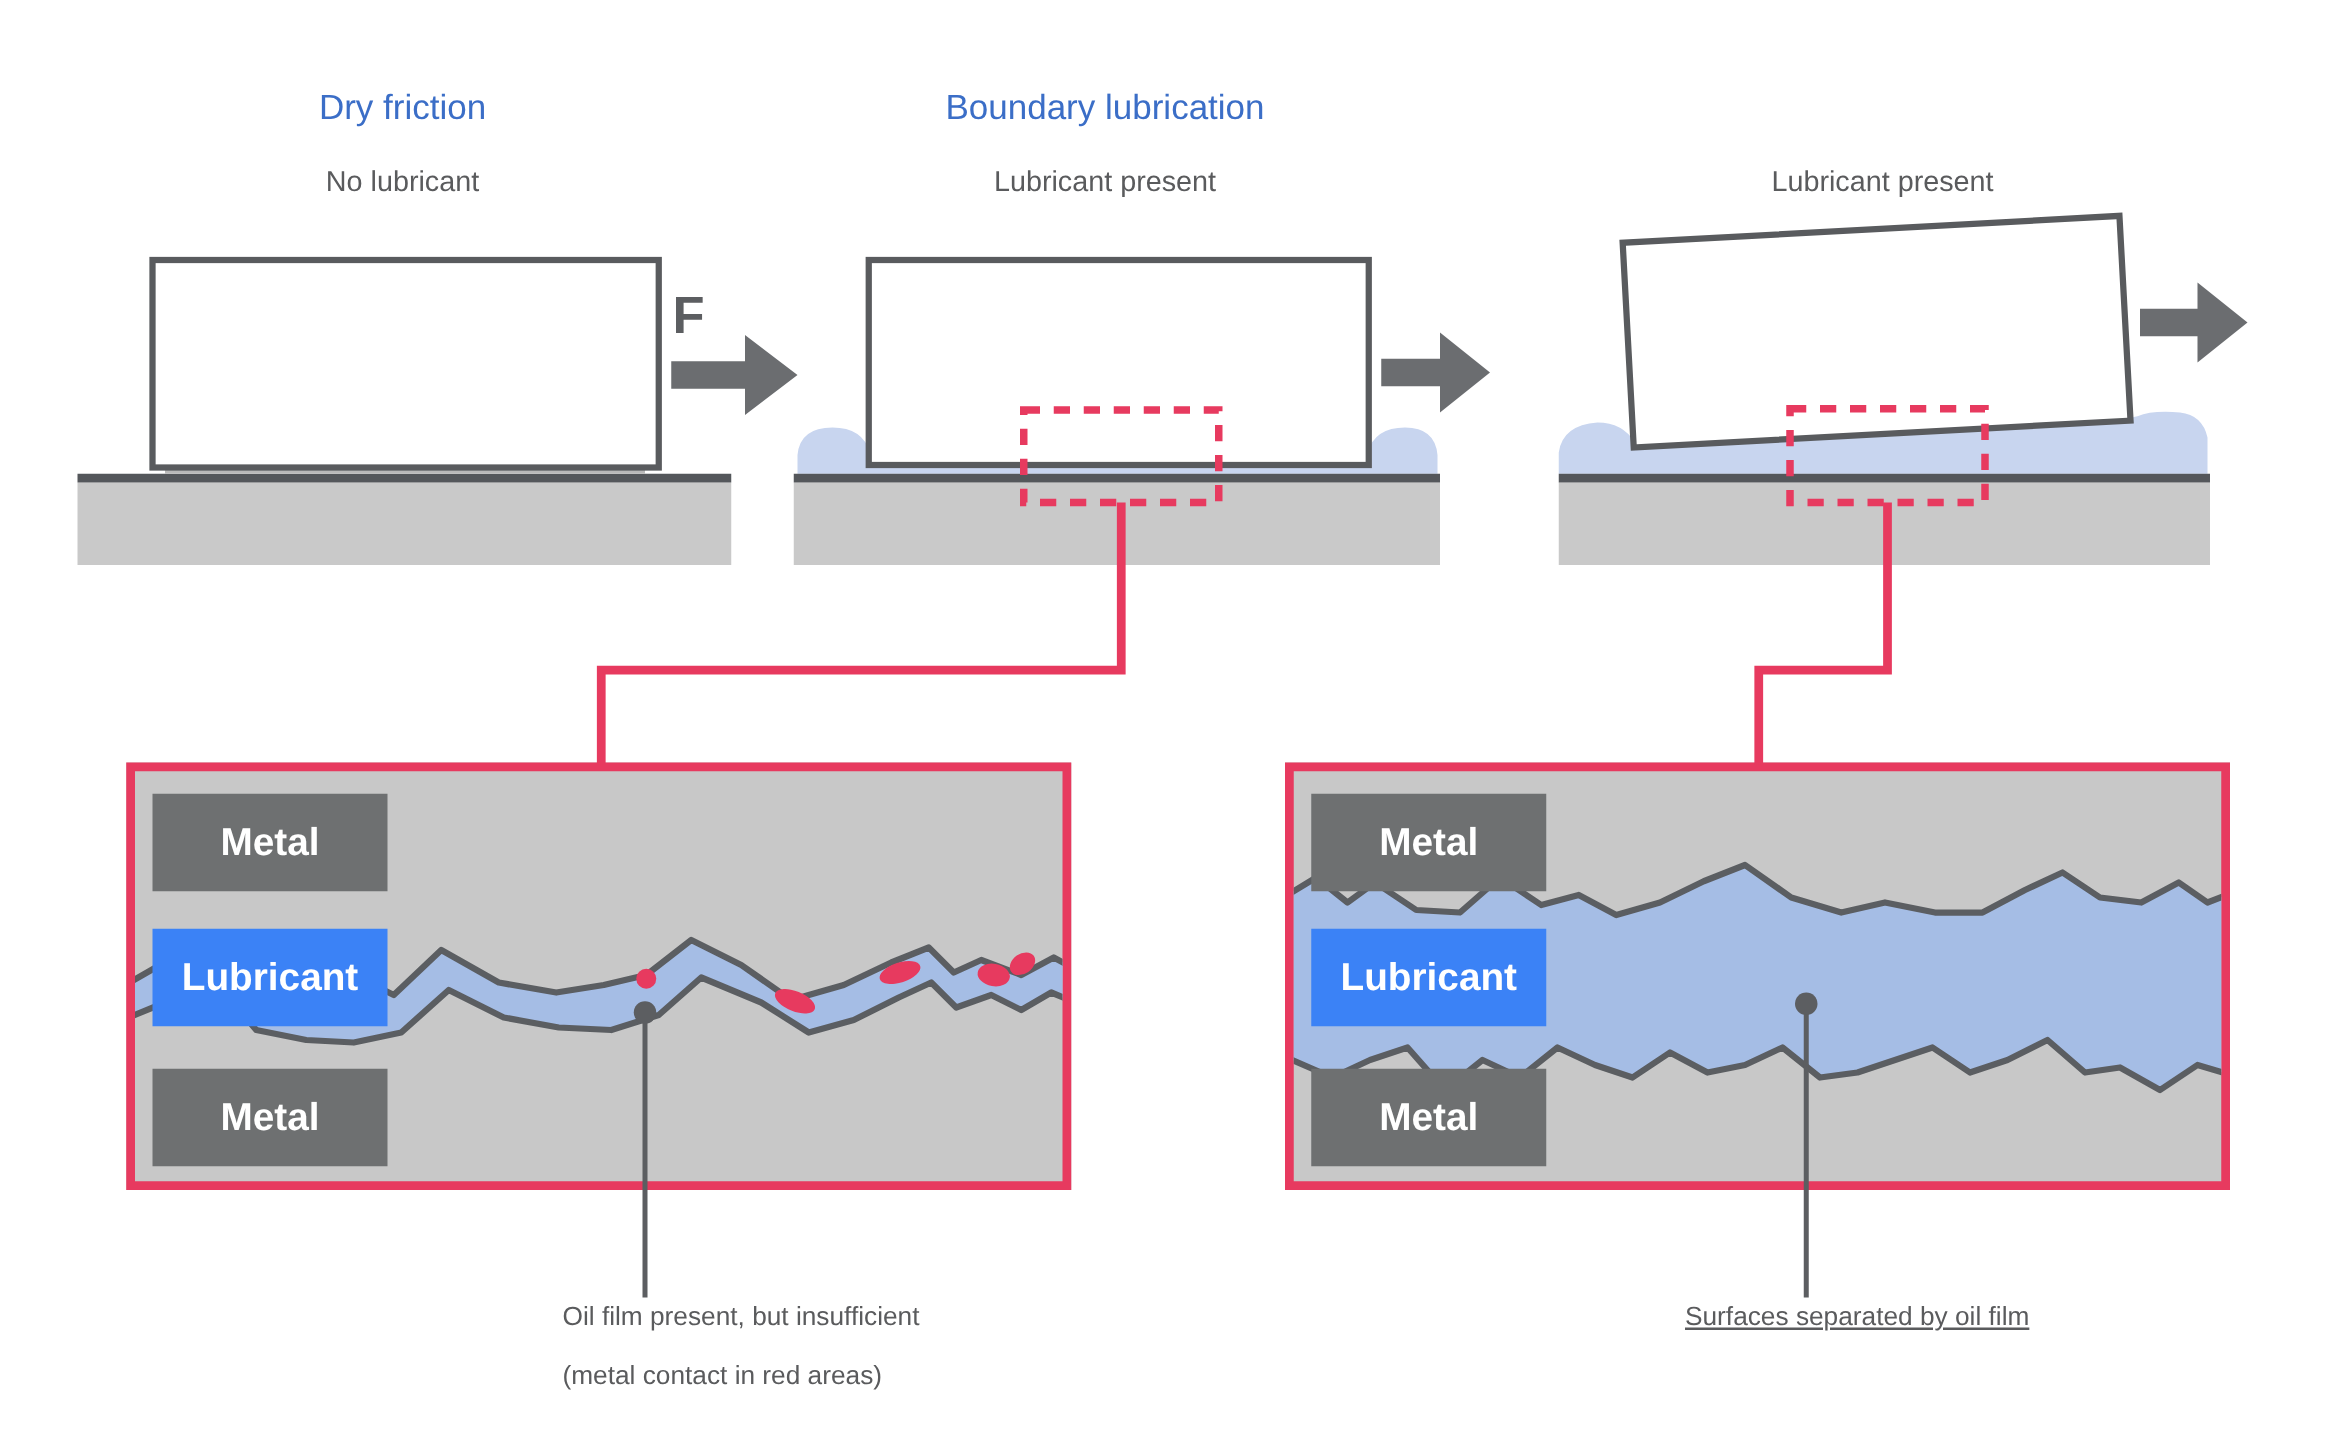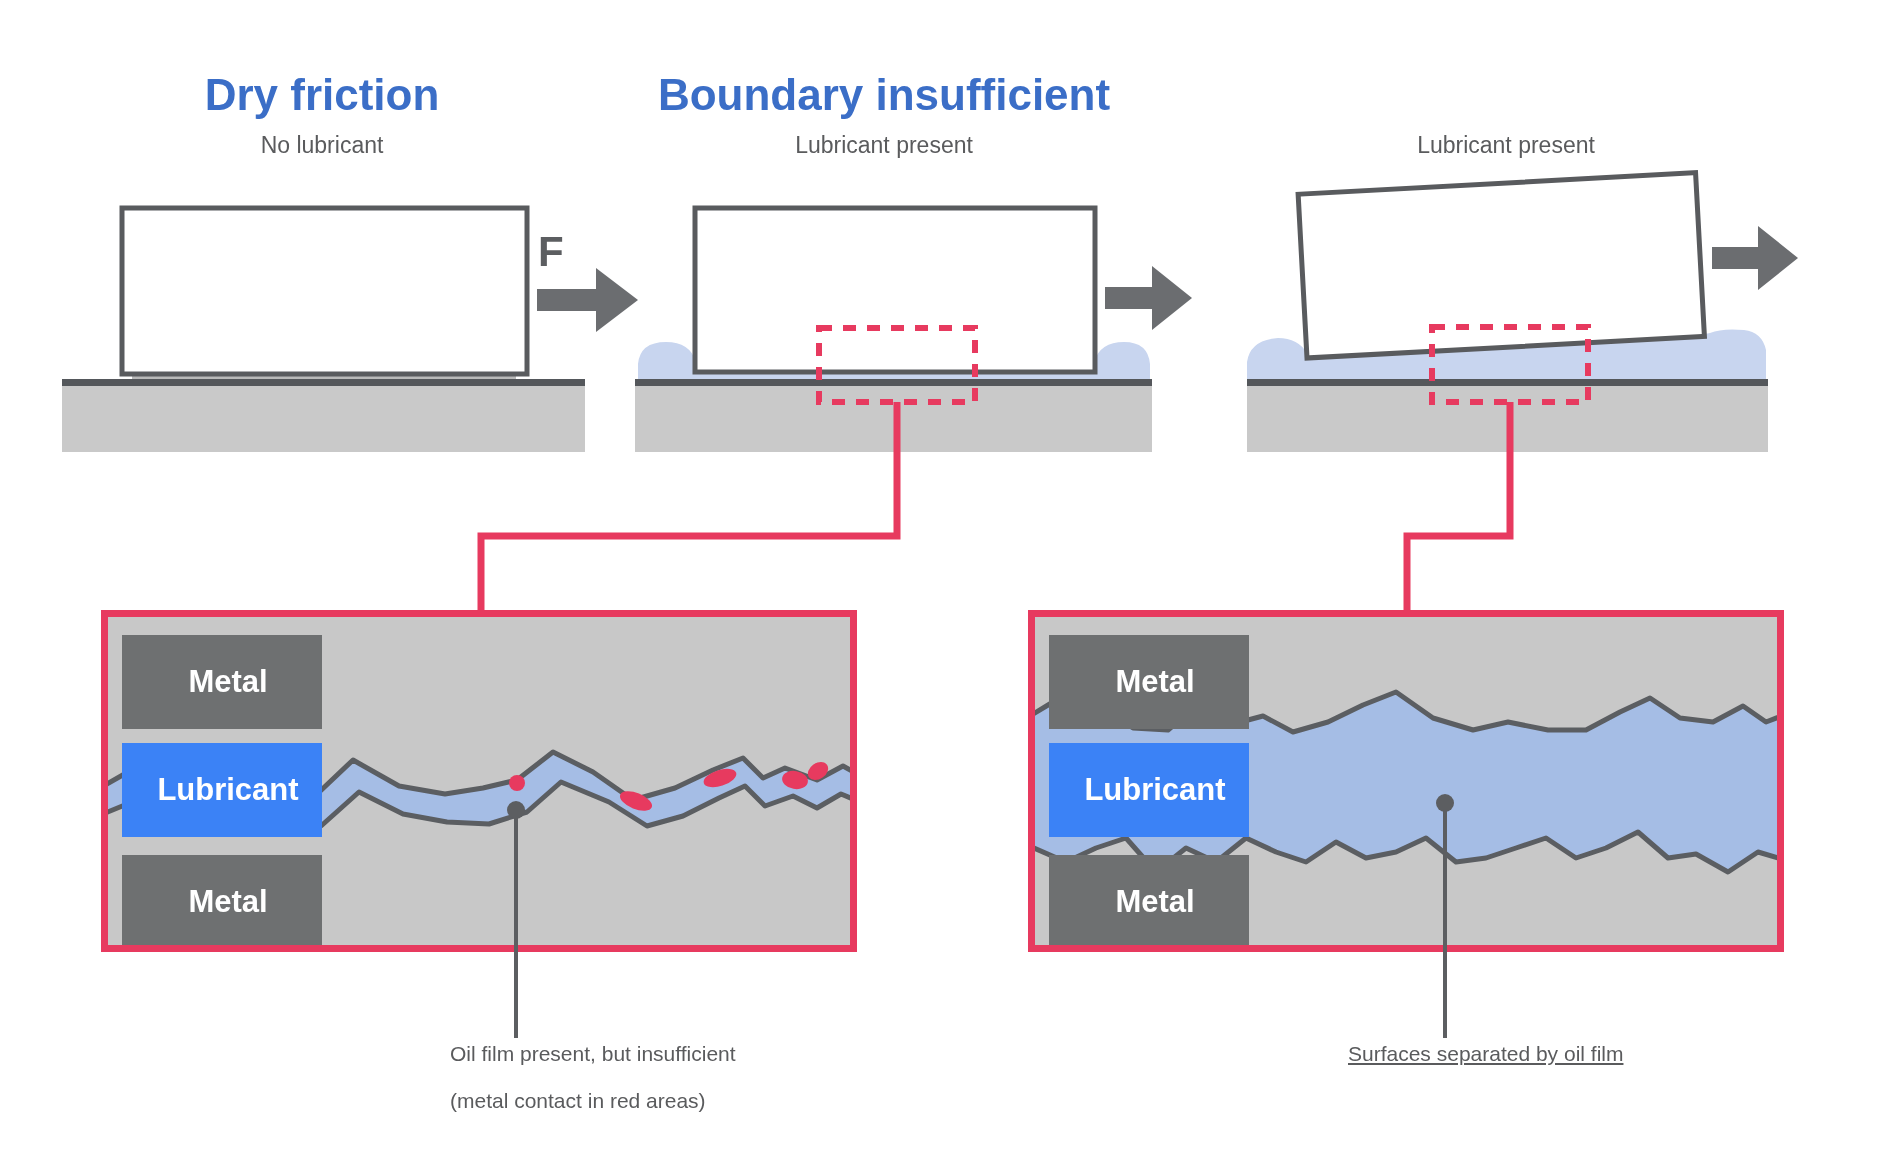--- a/index.html
+++ b/index.html
@@ -4,39 +4,39 @@
 <style>
   html,body{margin:0;padding:0;background:#ffffff;}
   #stage{
     position:relative;width:1880px;height:1160px;background:#ffffff;
     font-family:"Liberation Sans", sans-serif;overflow:hidden;
   }
   svg{display:block;}
   .layer{position:absolute;left:0;top:0;pointer-events:none;}
   .col-title{
     position:absolute;transform:translateX(-50%);
-    font-size:44px;font-weight:bold;color:#3b6ec7;white-space:nowrap;z-index:4;
+    font-size:28px;font-weight:normal;color:#3b6ec7;white-space:nowrap;z-index:4;
   }
   .col-sub{
     position:absolute;transform:translateX(-50%);
     font-size:23px;color:#5a5b5d;white-space:nowrap;z-index:4;
   }
   .force-label{
     position:absolute;font-size:42px;font-weight:bold;color:#5c5e61;z-index:4;
   }
   .panel{
     position:absolute;width:756px;height:342px;top:610px;
     background:#c8c8c8;border:7px solid #e73a5f;box-sizing:border-box;
     overflow:hidden;z-index:1;
   }
   .panel svg{position:absolute;left:-7px;top:-7px;}
   .box-label{
-    position:absolute;width:188px;height:94px;left:14px;
+    position:absolute;width:188px;height:78px;left:14px;
     display:flex;align-items:center;justify-content:center;
-    color:#ffffff;font-size:31px;font-weight:bold;z-index:2;padding-left:12px;
+    color:#ffffff;font-size:31px;font-weight:bold;z-index:2;
   }
   .box-metal{background:#6e7071;}
   .box-lube{background:#3b82f6;}
   .annot{
     position:absolute;font-size:21px;color:#5a5b5d;white-space:nowrap;z-index:4;
   }
 </style>
 </head>
 <body>
 
@@ -122,21 +122,21 @@
     <path d="M 1510 402 L 1510 536 L 1407 536 L 1407 612" fill="none" stroke="#e73a5f" stroke-width="7"></path>
     <line x1="516" y1="810" x2="516" y2="1038" stroke="#5c5e61" stroke-width="4"></line>
     <circle cx="516" cy="810" r="9" fill="#5c5e61"></circle>
     <line x1="1445" y1="803" x2="1445" y2="1038" stroke="#5c5e61" stroke-width="4"></line>
     <circle cx="1445" cy="803" r="9" fill="#5c5e61"></circle>
   </svg>
 
   <div class="col-title" style="left:322px;top:70px;">Dry friction</div>
   <div class="col-sub" style="left:322px;top:132px;">No lubricant</div>
 
-  <div class="col-title" style="left:884px;top:70px;">Boundary insufficient</div>
+  <div class="col-title" style="left:884px;top:70px;">Boundary lubrication</div>
   <div class="col-sub" style="left:884px;top:132px;">Lubricant present</div>
 
   <div class="col-sub" style="left:1506px;top:132px;">Lubricant present</div>
 
   <div class="force-label" style="left:538px;top:228px;">F</div>
 
   <div class="annot" style="left:450px;top:1042px;">Oil film present, but insufficient</div>
   <div class="annot" style="left:450px;top:1089px;">(metal contact in red areas)</div>
   <div class="annot" style="left:1348px;top:1042px;text-decoration:underline;">Surfaces separated by oil film</div>
 

